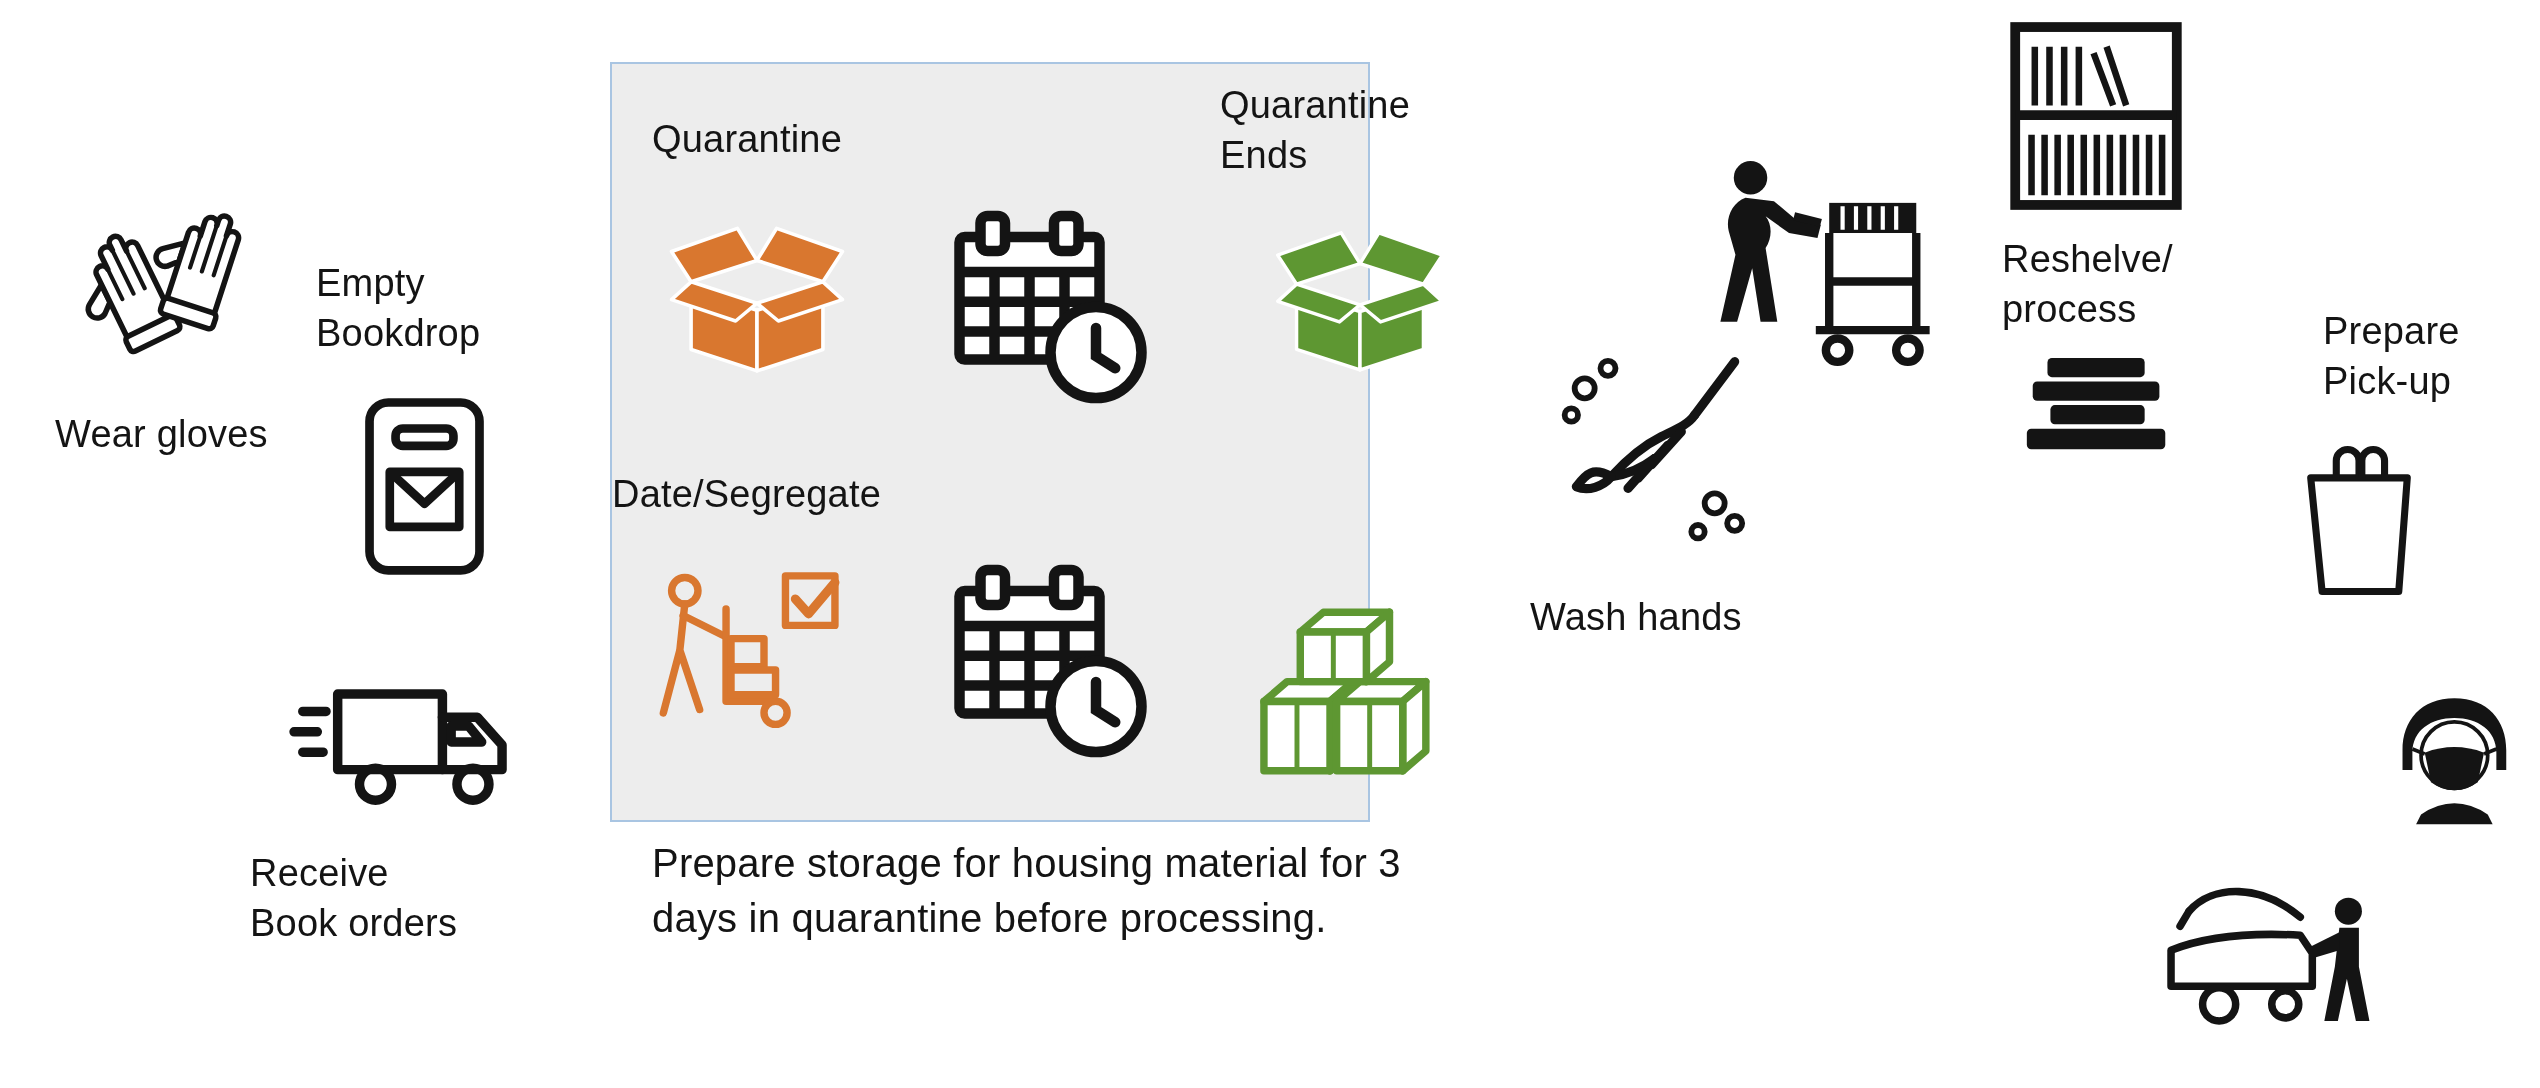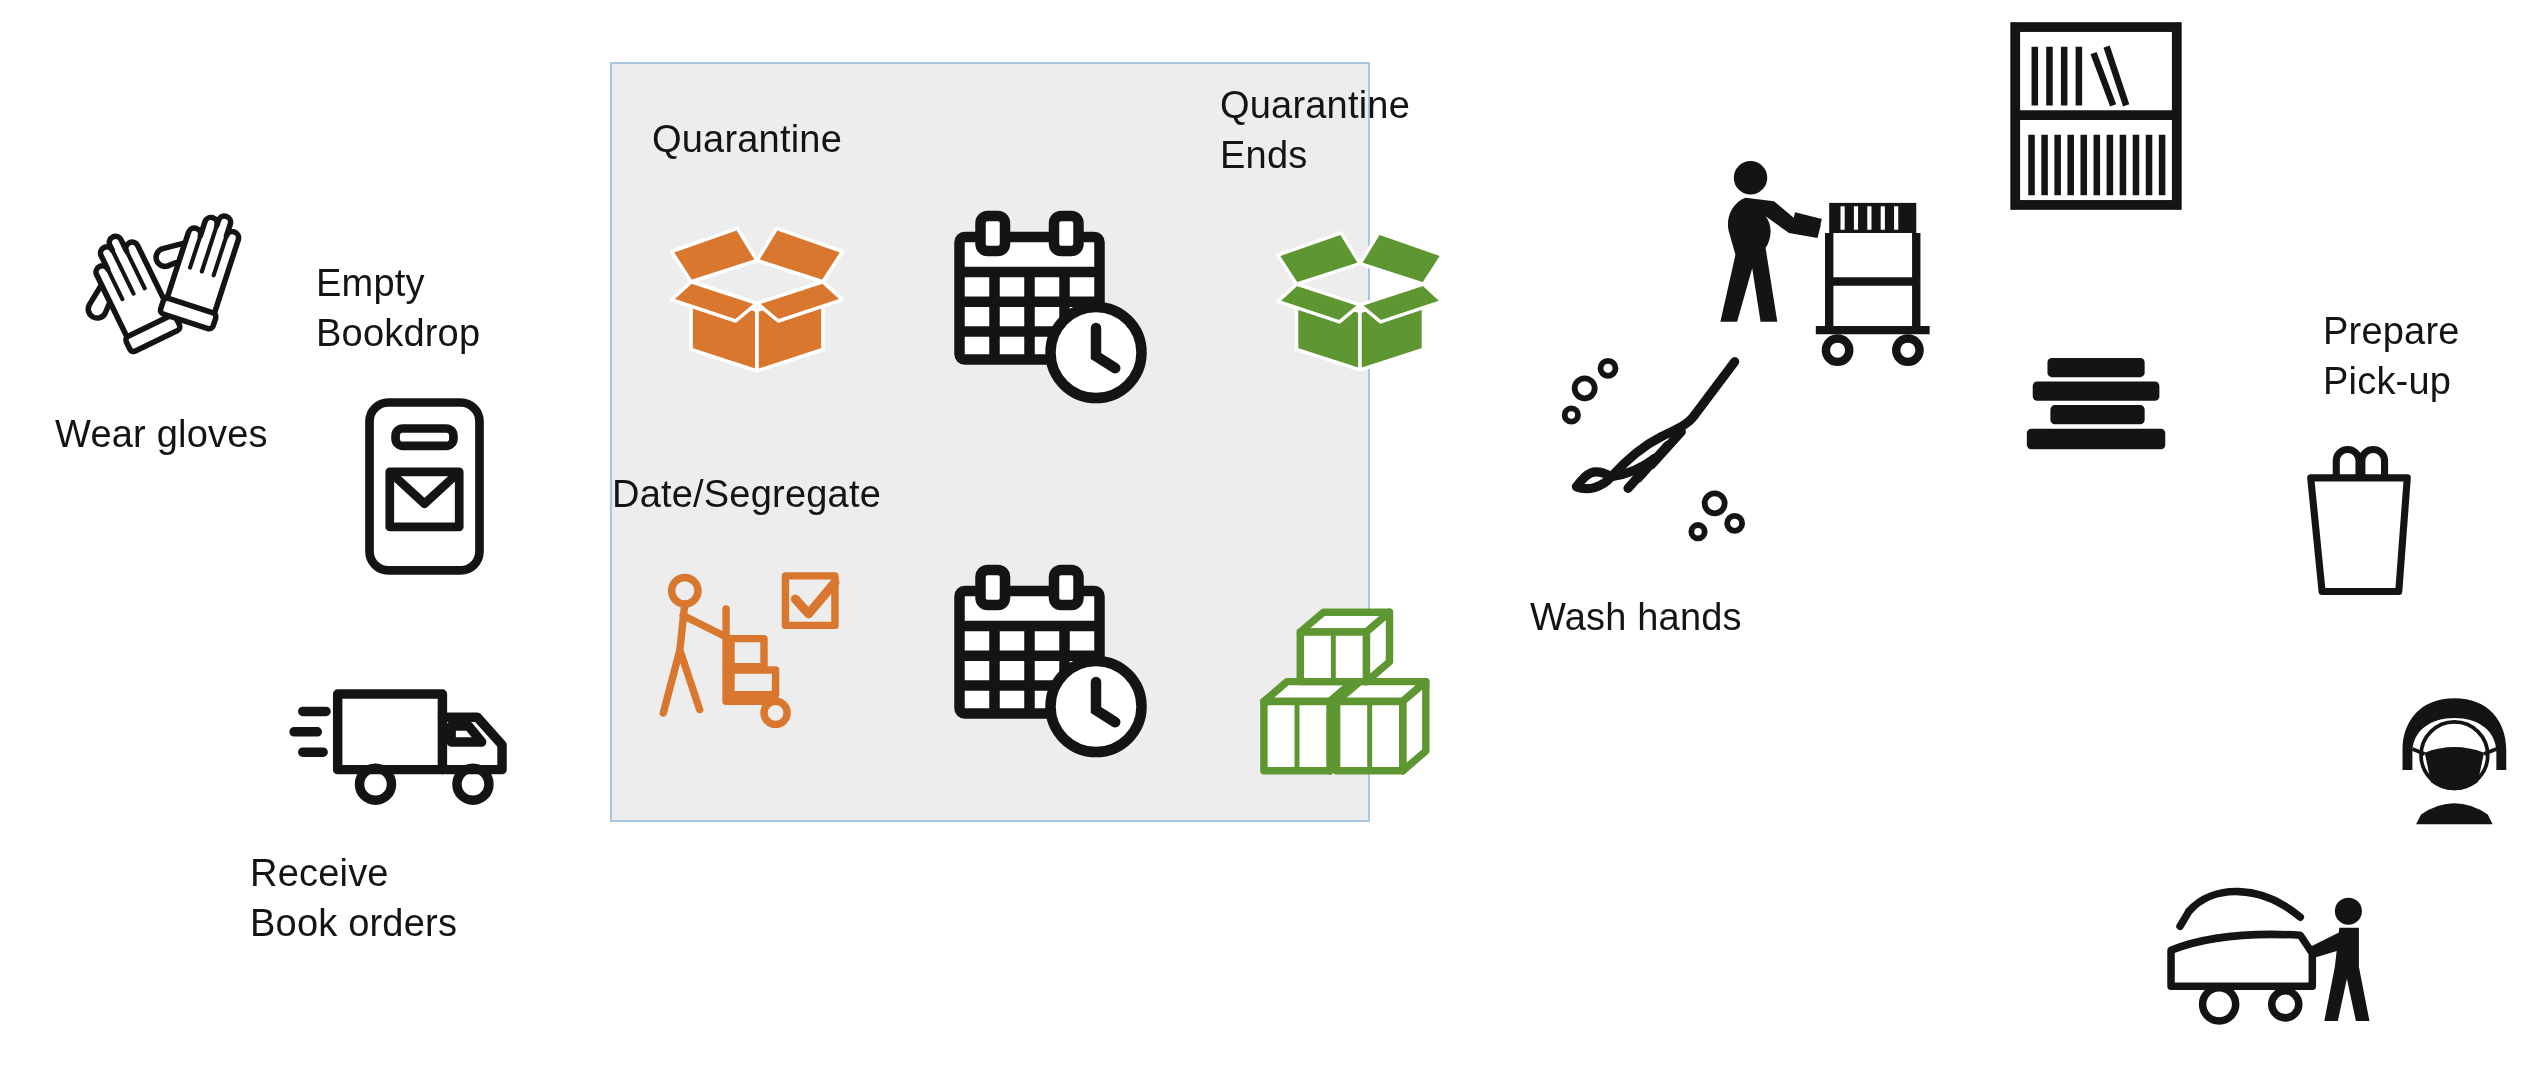--- a/index.html
+++ b/index.html
@@ -177,20 +177,22 @@
           <polygon points="34,20 48,8 88,8 74,20"></polygon>
           <polygon points="74,20 88,8 88,38 74,50"></polygon>
           <rect x="34" y="20" width="40" height="30"></rect>
           <path d="M54,20 V50" fill="none" stroke-width="3"></path>
         </g>
       </svg>
     </div>
 
   </div>
 
+  <div class="abs label note" style="left:652px; top:836px; width:950px;">Prepare storage for housing material for 3
+days in quarantine before processing.</div>
 
   <div class="abs ink" style="left:1690px; top:156px;">
     <svg width="260" height="226" viewBox="0 0 155 135">
       <circle cx="36" cy="13" r="10" fill="currentColor"></circle>
       <path fill="currentColor" d="M33,25 c-8,3 -12,12 -10,20 l4,14 -9,40 h10 l9,-32 5,32 h10 l-7,-44 c4,-6 4,-14 0,-19 l14,10 17,3 2,-8 -15,-3 -13,-11 z"></path>
       <g fill="none" stroke="currentColor" stroke-width="5">
         <path d="M62,36 l16,4"></path>
         <path d="M83,46 V104 M135,46 V104 M75,104 H143"></path>
         <path d="M83,75 H135"></path>
         <circle cx="88" cy="116" r="7"></circle>
@@ -230,20 +232,22 @@
         <path d="M8,62 H107"></path>
       </g>
       <g fill="none" stroke="currentColor" stroke-width="4">
         <path d="M20,20 V56 M29,20 V56 M38,20 V56 M47,20 V56"></path>
         <path d="M56,24 L68,56 M64,20 L76,56"></path>
         <path d="M18,74 V111 M26,74 V111 M34,74 V111 M42,74 V111 M50,74 V111 M58,74 V111 M66,74 V111 M74,74 V111 M82,74 V111 M90,74 V111 M98,74 V111"></path>
       </g>
     </svg>
   </div>
 
+  <div class="abs label" style="left:2002px; top:234px;">Reshelve/
+process</div>
 
   <div class="abs ink" style="left:2018px; top:352px;">
     <svg width="162" height="118" viewBox="0 0 110 80">
       <g fill="currentColor">
         <rect x="20" y="4" width="66" height="13" rx="3"></rect>
         <rect x="10" y="20" width="86" height="13" rx="3"></rect>
         <rect x="22" y="36" width="64" height="13" rx="3"></rect>
         <rect x="6" y="52" width="94" height="14" rx="3"></rect>
       </g>
     </svg>

